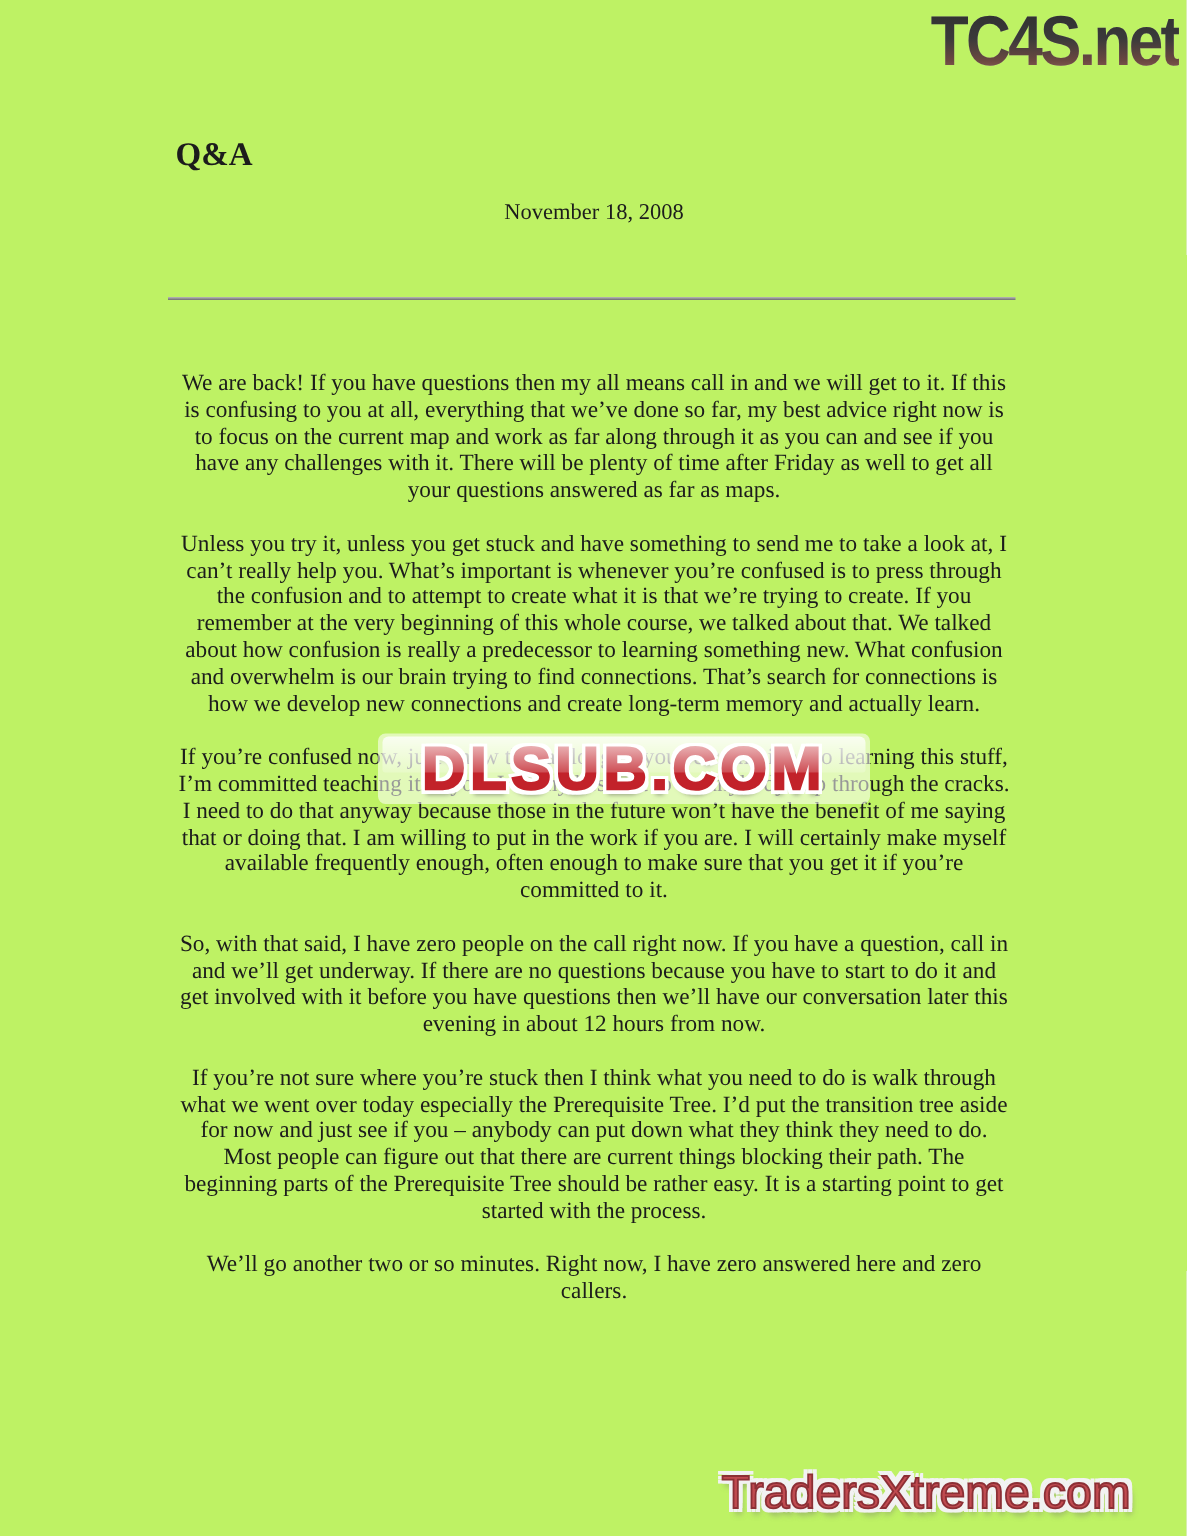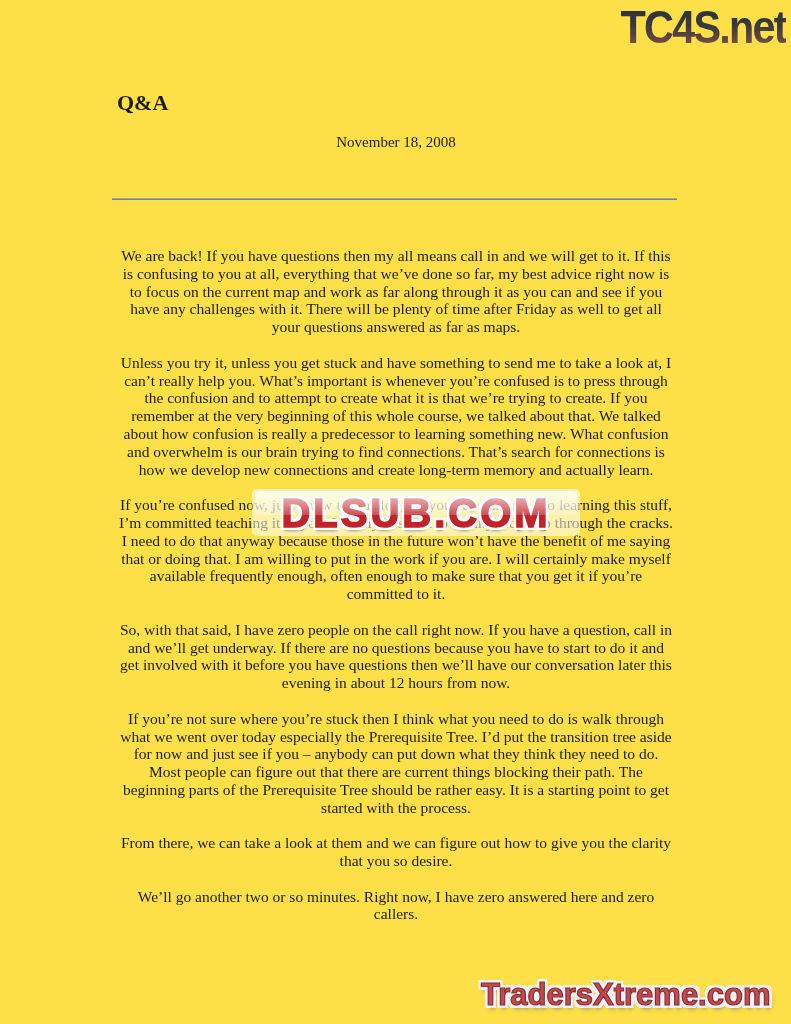--- a/index.html
+++ b/index.html
@@ -1,20 +1,20 @@
 <!DOCTYPE html>
 <html><head>
 <meta charset="utf-8">
 <style>
   html, body { margin: 0; padding: 0; background: #e9e9e9; }
   .page {
     position: relative;
     width: 791px;
     height: 1024px;
-    background: #fde047;
+    background: #bef264;
     margin: 0 auto;
     overflow: hidden;
     font-family: "Liberation Serif", "DejaVu Serif", serif;
     color: #1c1c1c;
   }
 
   
   .tc4s {
     position: absolute;
     top: 3px;
@@ -114,21 +114,21 @@
     border-radius: 4px 4px 2px 2px;
     pointer-events: none;
   }
 
   
   .traders {
     position: absolute;
     left: 481px;
     top: 978px;
     font-family: "Liberation Sans", "DejaVu Sans", sans-serif;
-    font-weight: bold;
+    font-weight: normal;
     font-size: 31px;
     line-height: 1.1;
     color: #c04b50;
     -webkit-text-stroke: 1.2px #8c2f35;
     text-shadow:
       -3px -3px 0 #f2f2f2, 3px -3px 0 #f2f2f2,
       -3px  3px 0 #f2f2f2, 3px  3px 0 #f2f2f2,
        0   -3px 0 #f2f2f2, 0    3px 0 #f2f2f2,
       -3px  0   0 #f2f2f2, 3px  0   0 #f2f2f2,
        2px  4px 4px rgba(110,110,110,0.75);
@@ -153,21 +153,20 @@
       <p>We are back! If you have questions then my all means call in and we will get to it. If this is confusing to you at all, everything that we’ve done so far, my best advice right now is to focus on the current map and work as far along through it as you can and see if you have any challenges with it. There will be plenty of time after Friday as well to get all your questions answered as far as maps.</p>
 
       <p>Unless you try it, unless you get stuck and have something to send me to take a look at, I can’t really help you. What’s important is whenever you’re confused is to press through the confusion and to attempt to create what it is that we’re trying to create. If you remember at the very beginning of this whole course, we talked about that. We talked about how confusion is really a predecessor to learning something new. What confusion and overwhelm is our brain trying to find connections. That’s search for connections is how we develop new connections and create long-term memory and actually learn.</p>
 
       <p>If you’re confused now, just know that as long as you’re committed to learning this stuff, I’m committed teaching it to you. I do my best not to let anybody slip through the cracks. I need to do that anyway because those in the future won’t have the benefit of me saying that or doing that. I am willing to put in the work if you are. I will certainly make myself available frequently enough, often enough to make sure that you get it if you’re committed to it.</p>
 
       <p>So, with that said, I have zero people on the call right now. If you have a question, call in and we’ll get underway. If there are no questions because you have to start to do it and get involved with it before you have questions then we’ll have our conversation later this evening in about 12 hours from now.</p>
 
       <p>If you’re not sure where you’re stuck then I think what you need to do is walk through what we went over today especially the Prerequisite Tree. I’d put the transition tree aside for now and just see if you – anybody can put down what they think they need to do. Most people can figure out that there are current things blocking their path. The beginning parts of the Prerequisite Tree should be rather easy. It is a starting point to get started with the process.</p>
 
-      <p>From there, we can take a look at them and we can figure out how to give you the clarity that you so desire.</p>
 
       <p>We’ll go another two or so minutes. Right now, I have zero answered here and zero callers.</p>
     </div>
 
   <div class="dlsub">
     <span class="dlsub-text">DLSUB.COM</span>
     <span class="gloss"></span>
   </div>
 
   <div class="traders">TradersXtreme.com</div>

